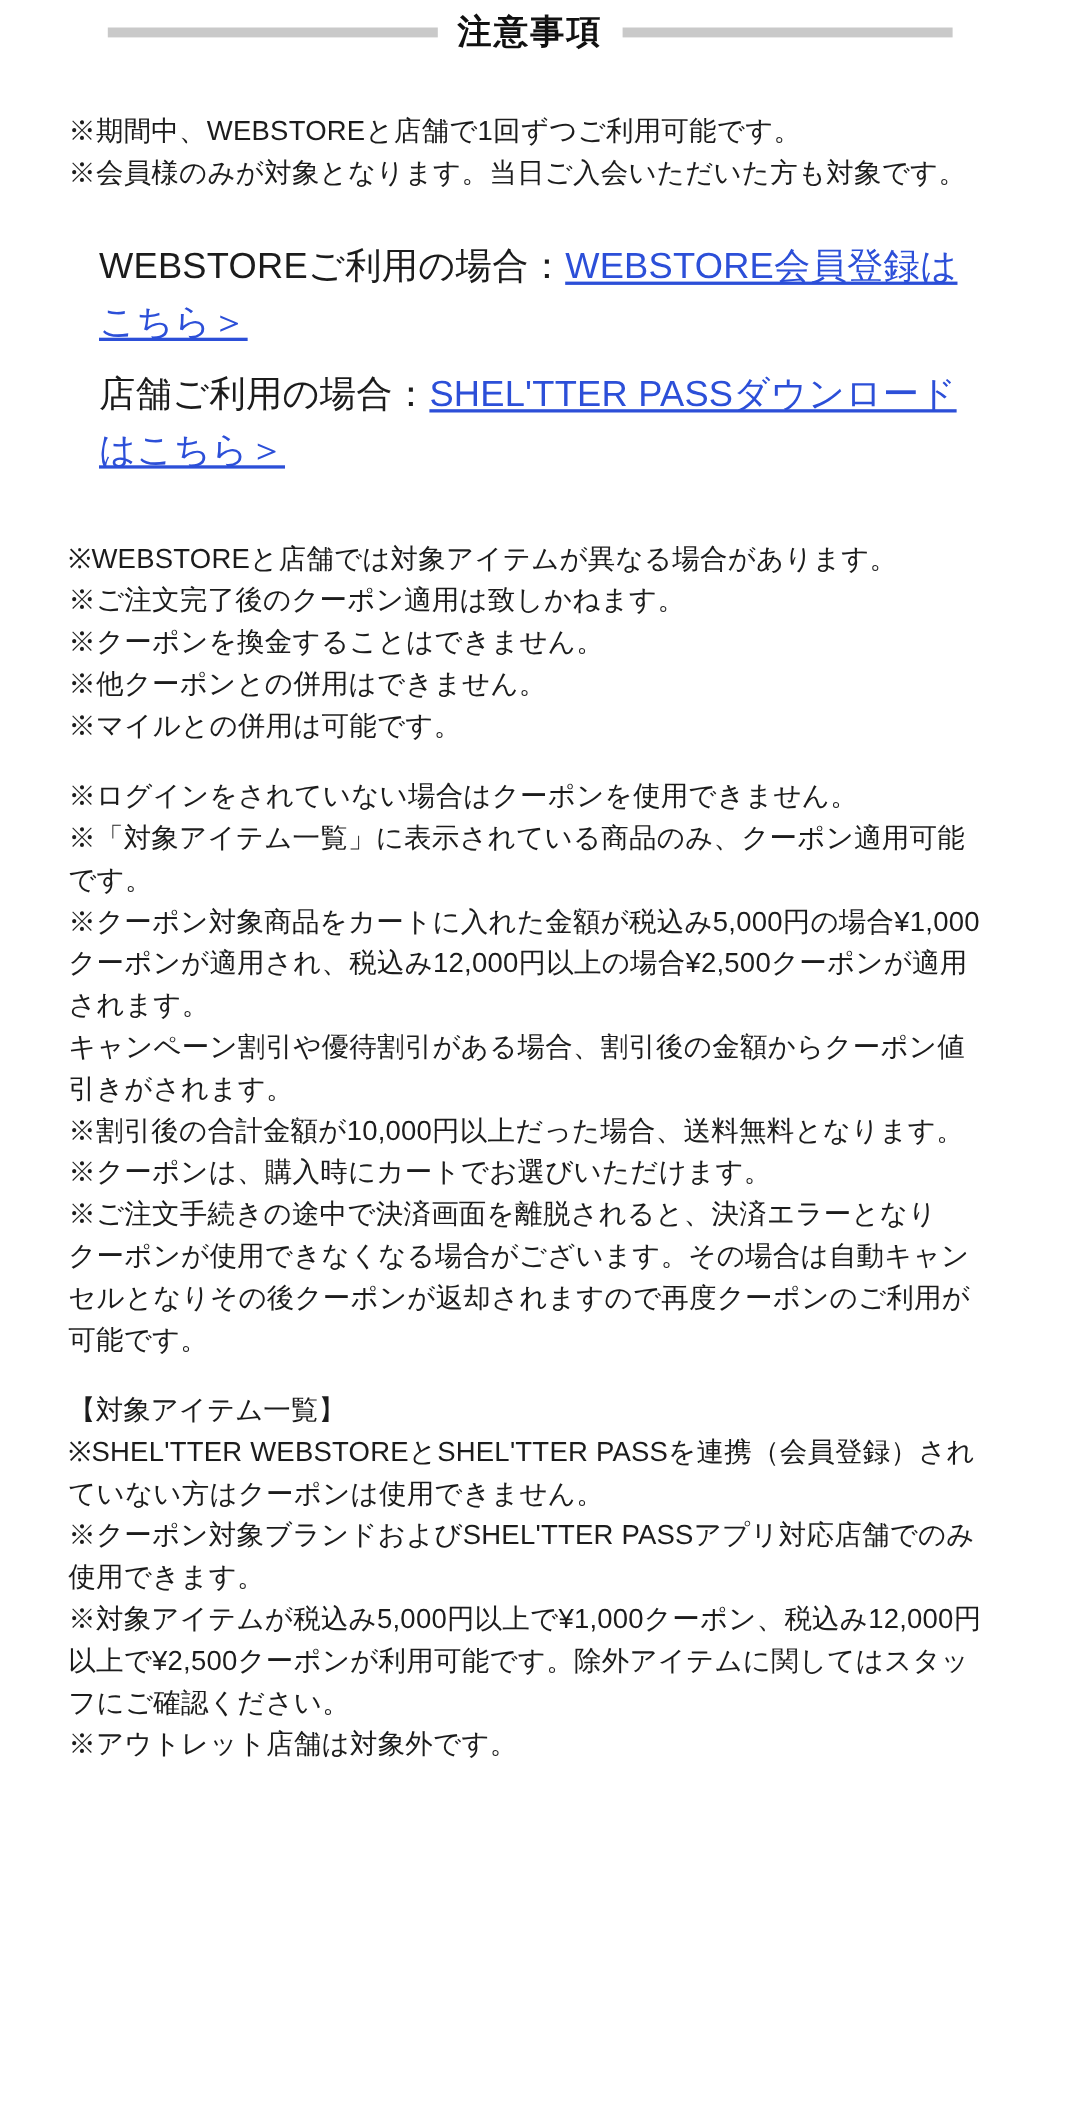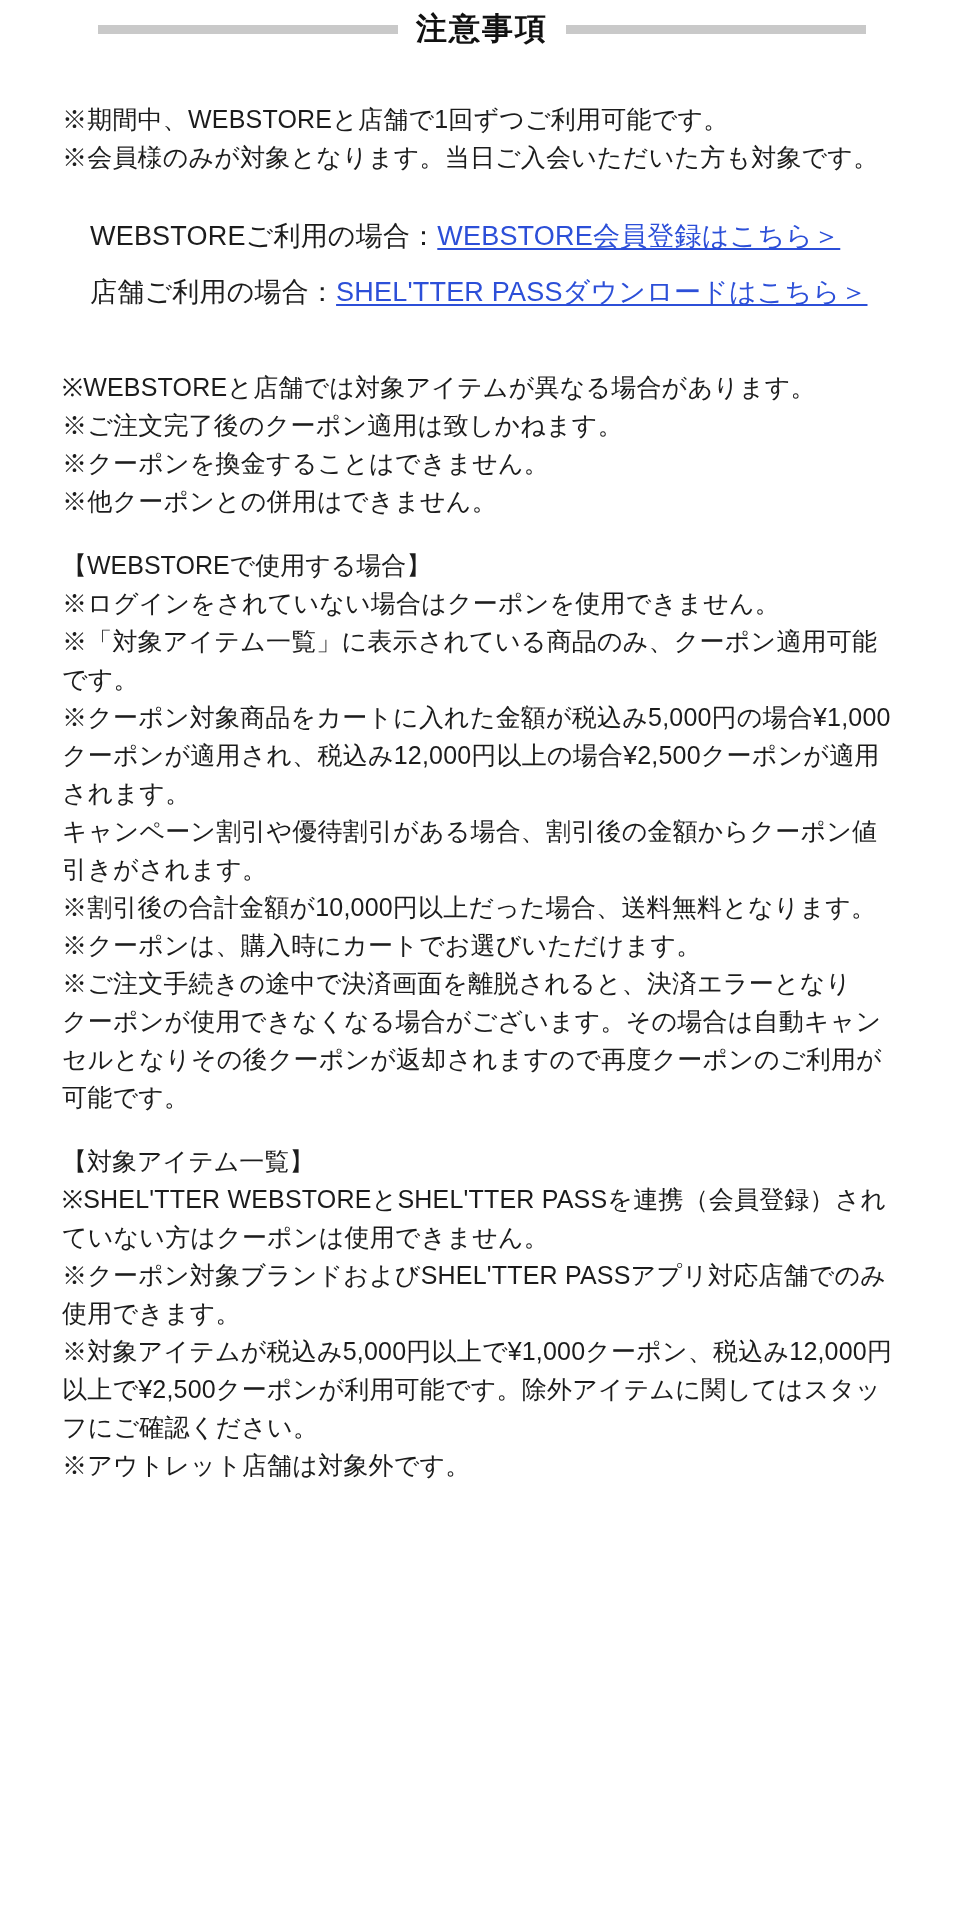--- a/index.html
+++ b/index.html
@@ -56,21 +56,21 @@
     margin: 0;
     letter-spacing: 0.2px;
   }
   .block { margin-bottom: 0; }
   .gap-sm { height: 26px; }
   .gap-md { height: 40px; }
   .gap-lg { height: 54px; }
 
   
   .link-row {
-    font-size: 27px;
+    font-size: 33px;
     line-height: 1.55;
     padding-left: 28px;
     color: #1c1c1c;
     letter-spacing: 0.2px;
   }
   .link-row + .link-row { margin-top: 14px; }
   .link {
     color: #2c4fd8;
     text-decoration: underline;
     text-underline-offset: 3px;
@@ -111,26 +111,26 @@
       </div>
     </div>
 
     <div class="gap-lg"></div>
 
     <div class="block">
       <p class="para">※WEBSTOREと店舗では対象アイテムが異なる場合があります。</p>
       <p class="para">※ご注文完了後のクーポン適用は致しかねます。</p>
       <p class="para">※クーポンを換金することはできません。</p>
       <p class="para">※他クーポンとの併用はできません。</p>
+      <p class="para">※マイルとの併用は可能です。</p>
     </div>
 
     <div class="gap-sm"></div>
 
     <div class="block">
-      <p class="heading">【WEBSTOREで使用する場合】</p>
       <p class="para">※ログインをされていない場合はクーポンを使用できません。</p>
       <p class="para">※「対象アイテム一覧」に表示されている商品のみ、クーポン適用可能　です。</p>
       <p class="para">※クーポン対象商品をカートに入れた金額が税込み5,000円の場合¥1,000クーポンが適用され、税込み12,000円以上の場合¥2,500クーポンが適用されます。</p>
       <p class="para">キャンペーン割引や優待割引がある場合、割引後の金額からクーポン値引きがされます。</p>
       <p class="para">※割引後の合計金額が10,000円以上だった場合、送料無料となります。</p>
       <p class="para">※クーポンは、購入時にカートでお選びいただけます。</p>
       <p class="para">※ご注文手続きの途中で決済画面を離脱されると、決済エラーとなり　クーポンが使用できなくなる場合がございます。その場合は自動キャンセルとなりその後クーポンが返却されますので再度クーポンのご利用が可能です。</p>
     </div>
 
     <div class="gap-sm"></div>

